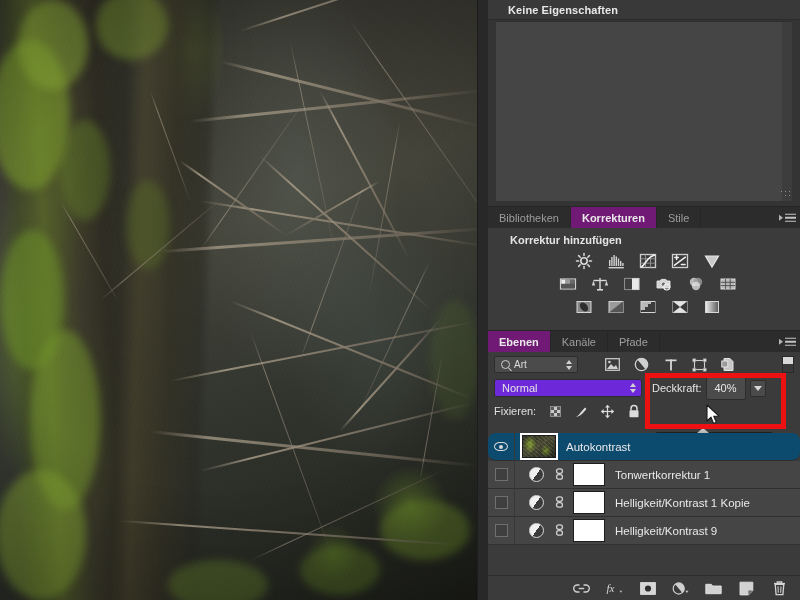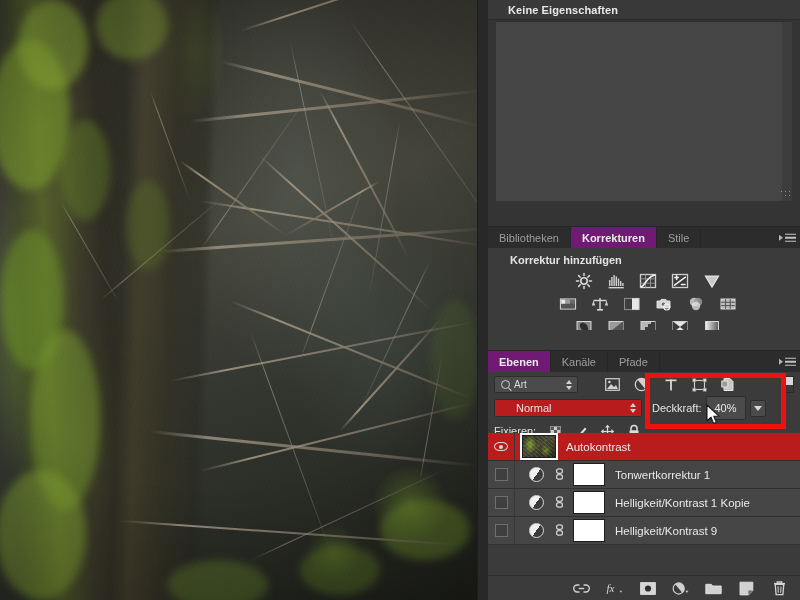--- a/index.html
+++ b/index.html
@@ -109,21 +109,20 @@
       radial-gradient(circle .8px at 5.5px 5.5px, #8d8d8d 99%, transparent),
       radial-gradient(circle .8px at 9.5px 5.5px, #8d8d8d 99%, transparent),
       radial-gradient(circle .8px at 9.5px 9.5px, #8d8d8d 99%, transparent);
   }
 
   
   .tabbar {
     position: relative; height: 22px; background: #2c2c2c;
     display: flex; align-items: stretch;
     border-top: 1px solid #262626;
-    margin-top: 20px;
   }
   .tab {
     display: flex; align-items: center; padding: 0 11px;
     font-size: 11px; color: #9d9d9d; background: #2c2c2c;
     border-right: 1px solid #262626; cursor: default; white-space: nowrap;
   }
   .tab.active { background: #701a75; color: #e9e9e9; font-weight: bold; }
   .tabbar-fill { flex: 1; background: #2c2c2c; }
   .panel-menu {
     position: absolute; right: 4px; top: 50%; transform: translateY(-50%);
@@ -184,22 +183,22 @@
     margin-left: auto; width: 12px; height: 17px;
     background: linear-gradient(180deg, #d8d8d8 0 50%, #3a3a3a 50% 100%);
     border: 1px solid #2b2b2b;
   }
 
   .blend-row {
     height: 22px; display: flex; align-items: center; padding: 0 6px; gap: 6px;
   }
   .blend-select {
     position: relative; width: 148px; height: 18px;
-    background: #b91c1c; border: 1px solid #2d2d2d; border-radius: 2px;
-    display: flex; align-items: center; padding-left: 21px;
+    background: #6d28d9; border: 1px solid #2d2d2d; border-radius: 2px;
+    display: flex; align-items: center; padding-left: 7px;
     font-size: 11px; color: #e4e4e4;
   }
   .opacity-group { display: flex; align-items: center; gap: 4px; margin-left: 4px; }
   .opacity-label { font-size: 11px; color: #e4e4e4; }
   .opacity-value {
     width: 40px; height: 24px; background: #4b4b4b; border: 1px solid #2d2d2d; border-radius: 2px;
     font-size: 11px; color: #e8e8e8; display: flex; align-items: center; justify-content: center;
   }
   .opacity-caret-btn {
     width: 16px; height: 17px; background: #4b4b4b; border: 1px solid #2d2d2d; border-radius: 2px;
@@ -238,21 +237,21 @@
     position: absolute; left: 157px; top: 43px; width: 141px; height: 56px;
     border: 5px solid #ee1111; pointer-events: none; z-index: 40;
   }
 
   
   #layer-list { position: absolute; left: 0; top: 103px; width: 312px; height: 140px; }
   .layer-row {
     position: relative; height: 28px; display: flex; align-items: center;
     border-bottom: 1px solid #303030; background: #454545;
   }
-  .layer-row.selected { background: #b91c1c; }
+  .layer-row.selected { background: #0c4a6e; border-radius: 8px; }
   .eye-cell { width: 26px; display: flex; align-items: center; justify-content: center; }
   .eye {
     width: 14px; height: 9px; border: 1.4px solid #d9d9d9;
     border-radius: 50% 50% 50% 50% / 60% 60% 60% 60%;
     display: flex; align-items: center; justify-content: center;
   }
   .eye i { width: 4px; height: 4px; background: #d9d9d9; border-radius: 50%; display: block; }
   .eye-off {
     width: 13px; height: 13px; border: 1.3px solid #6f6f6f; background: #3f3f3f;
   }

